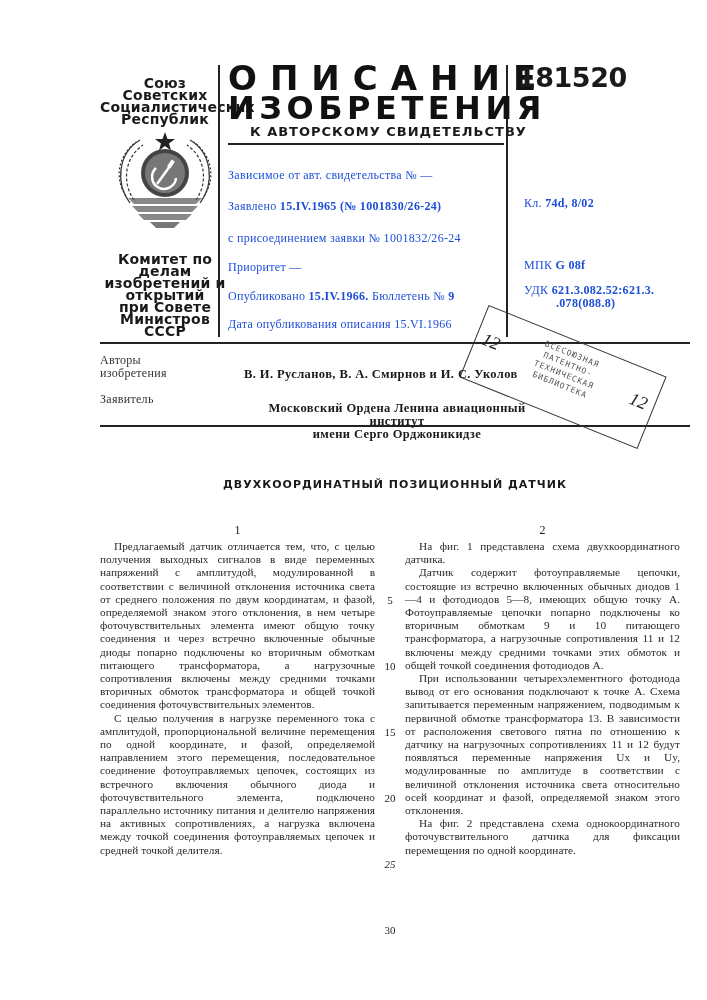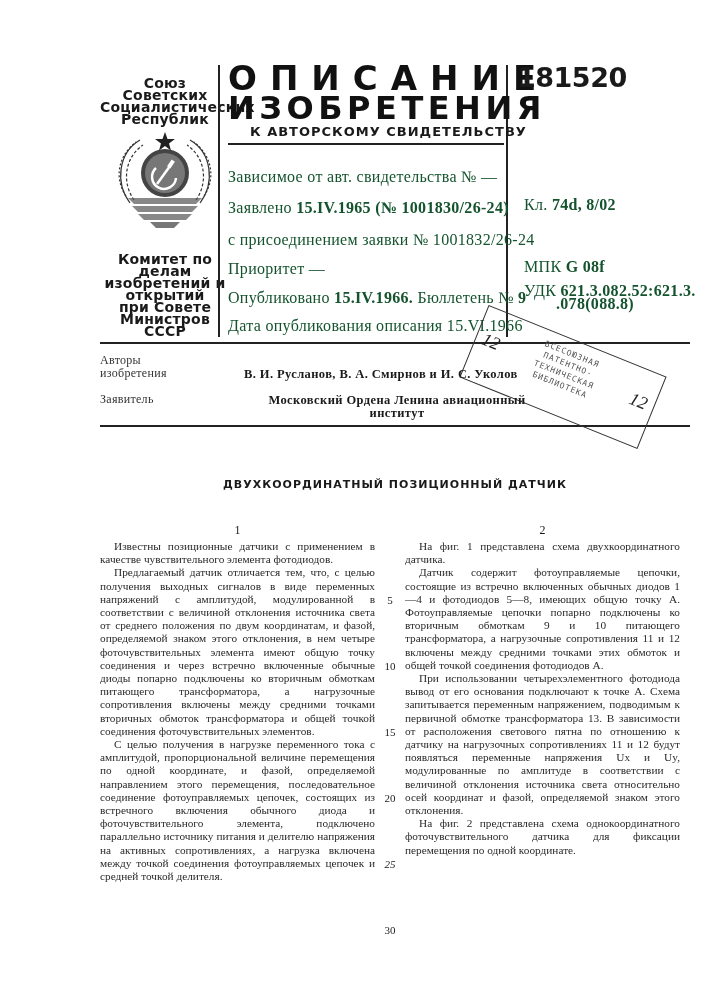--- a/index.html
+++ b/index.html
@@ -8,28 +8,28 @@
 
   
   .org { left: 100px; width: 130px; text-align: center; font-family: "DejaVu Sans", sans-serif; font-size: 14px; line-height: 12px; font-weight: bold; letter-spacing: 0.2px; }
   .vrule { background: #222; width: 2px; }
 
   
   .title-big { font-family: "DejaVu Sans", sans-serif; font-weight: bold; color: #111; }
   .subtitle { font-family: "DejaVu Sans", sans-serif; font-weight: bold; font-size: 13px; letter-spacing: 1px; }
   .patno { font-family: "DejaVu Sans", sans-serif; font-weight: bold; font-size: 27px; letter-spacing: -0.5px; }
 
-  .meta { font-family: "Liberation Serif", serif; font-size: 16px; color: #14532d; white-space: nowrap; letter-spacing: 0.3px; }
+  .meta { font-family: "Liberation Serif", serif; font-size: 12px; color: #1d4ed8; white-space: nowrap; letter-spacing: 0.3px; }
   .meta b { font-weight: bold; }
 
   .hr { background: #222; height: 2px; }
 
   .label { font-size: 12px; color: #333; line-height: 13px; letter-spacing: 0.3px; }
   .people { font-size: 12.5px; font-weight: bold; letter-spacing: 0.4px; white-space: nowrap; }
-  .applicant { font-size: 12.5px; font-weight: bold; text-align: center; line-height: 13px; letter-spacing: 0.4px; }
+  .applicant { font-size: 12.5px; font-weight: bold; text-align: center; line-height: 13px; letter-spacing: 0.4px; margin-top: 8px; }
 
   .doc-title { font-family: "DejaVu Sans", sans-serif; font-weight: bold; font-size: 11px; letter-spacing: 1px; text-align: center; }
 
   .colnum { font-size: 12px; text-align: center; }
   .col { font-size: 11.3px; line-height: 13.2px; text-align: justify; color: #2a2a2a; }
   .col p { margin: 0; text-indent: 14px; }
   .linenum { font-size: 11px; width: 14px; text-align: center; color: #222; }
 
   
   .stamp { left: 467px; top: 338px; width: 190px; height: 76px; border: 1px solid #333; transform: rotate(22deg); transform-origin: center; }
@@ -136,29 +136,29 @@
 
 <div class="abs label" style="left:100px; top:354px;">
   <div>Авторы</div>
   <div>изобретения</div>
 </div>
 <div class="abs people" style="left:244px; top:367px;">В. И. Русланов, В. А. Смирнов и И. С. Уколов</div>
 
 <div class="abs label" style="left:100px; top:393px;">Заявитель</div>
 <div class="abs applicant" style="left:244px; top:394px; width:306px;">
   <div>Московский Ордена Ленина авиационный институт</div>
+  <div>имени Серго Орджоникидзе</div>
 </div>
 
 <div class="abs doc-title" style="left:100px; top:478px; width:590px;">ДВУХКООРДИНАТНЫЙ ПОЗИЦИОННЫЙ ДАТЧИК</div>
 
 <div class="abs colnum" style="left:100px; top:523px; width:275px;">1</div>
 <div class="abs colnum" style="left:405px; top:523px; width:275px;">2</div>
 
 <div class="abs col" style="left:100px; top:540px; width:275px;">
-  <p>Известны позиционные датчики с применением в качестве чувствительного элемента фотодиодов.</p>
   <p>Предлагаемый датчик отличается тем, что, с целью получения выходных сигналов в виде переменных напряжений с амплитудой, модулированной в соответствии с величиной отклонения источника света от среднего положения по двум координатам, и фазой, определяемой знаком этого отклонения, в нем четыре фоточувствительных элемента имеют общую точку соединения и через встречно включенные обычные диоды попарно подключены ко вторичным обмоткам питающего трансформатора, а нагрузочные сопротивления включены между средними точками вторичных обмоток трансформатора и общей точкой соединения фоточувствительных элементов.</p>
   <p>С целью получения в нагрузке переменного тока с амплитудой, пропорциональной величине перемещения по одной координате, и фазой, определяемой направлением этого перемещения, последовательное соединение фотоуправляемых цепочек, состоящих из встречного включения обычного диода и фоточувствительного элемента, подключено параллельно источнику питания и делителю напряжения на активных сопротивлениях, а нагрузка включена между точкой соединения фотоуправляемых цепочек и средней точкой делителя.</p>
 </div>
 
 <div class="abs linenum" style="left:383px; top:594px;">5</div>
 <div class="abs linenum" style="left:383px; top:660px;">10</div>
 <div class="abs linenum" style="left:383px; top:726px;">15</div>
 <div class="abs linenum" style="left:383px; top:792px;">20</div>
 <div class="abs linenum" style="left:383px; top:858px;font-style:italic;">25</div>
 <div class="abs linenum" style="left:383px; top:924px;">30</div>

